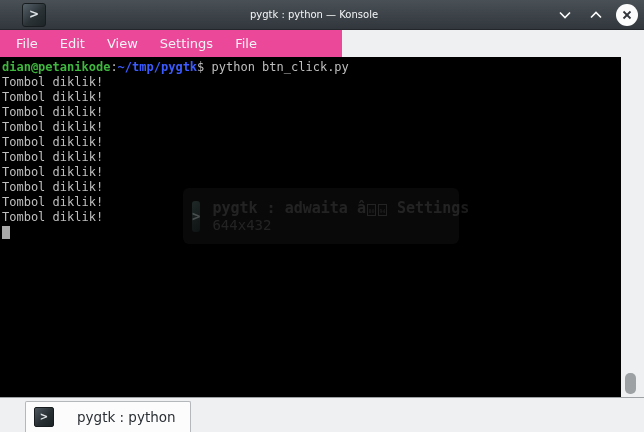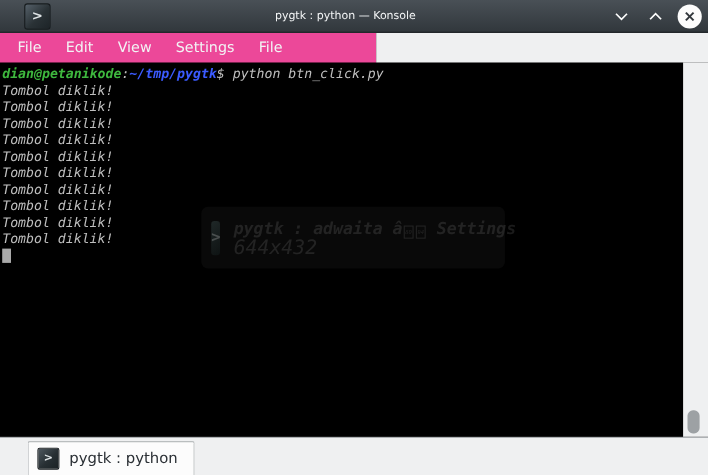--- a/index.html
+++ b/index.html
@@ -17,52 +17,52 @@
   .winbtn { width:22px; height:22px; display:flex; align-items:center; justify-content:center; cursor:pointer; }
   .closebtn { width:22px; height:22px; border-radius:50%; background:#fcfcfc; display:flex; align-items:center; justify-content:center; }
 
   
   .menubar { height:27px; flex:0 0 27px; display:flex; }
   .menubar-left { flex:0 0 342px; background:#ec4899; display:flex; align-items:center; padding-left:5px; }
   .menubar-left .menu-item { color:#f2f4f5; font-size:13px; padding:0 11px; height:27px; display:flex; align-items:center; cursor:default; }
   .menubar-right { flex:1; background:#eff0f1; }
 
   
-  .term-row { flex:1; display:flex; position:relative;font-style:italic; }
+  .term-row { flex:1; display:flex; position:relative; }
   .terminal { width:621px; flex:0 0 621px; background:#000; padding:3px 0 0 2px; overflow:hidden; position:relative;
     font-family:"DejaVu Sans Mono","Liberation Mono",monospace; font-size:12px; line-height:15px; color:#bfbfbf; }
   .line { white-space:pre; }
   .fg-green { color:#3eb73e; font-weight:bold; }
   .fg-blue  { color:#3b5bff; font-weight:bold; }
   .cursor-block { width:8px; height:13px; background:#a9a9a9; margin-top:1px; }
 
   
   .scrollbar { width:23px; flex:0 0 23px; background:#eff0f1; position:relative; }
   .scroll-thumb { position:absolute; left:4px; bottom:3px; width:11px; height:21px; background:#9da1a4; border-radius:5px; }
 
   
   .osd { position:absolute; left:183px; top:131px; width:276px; height:56px; border-radius:6px;
     background:rgba(255,255,255,0.035); display:flex; align-items:center; padding-left:9px; }
   .osd-icon { width:31px; height:31px; border-radius:3px; background:linear-gradient(135deg,rgba(120,160,160,0.20),rgba(40,70,70,0.16));
     display:flex; align-items:center; justify-content:center; color:rgba(255,255,255,0.22); font-size:14px; font-weight:bold; }
   .osd-text { margin-left:12px; color:rgba(255,255,255,0.105); }
   .osd-title { font-size:15px; font-weight:bold; line-height:18px; white-space:pre; }
-  .osd-size { font-size:18px; line-height:17px; }
+  .osd-size { font-size:14px; line-height:17px; }
   .tofu { display:inline-block; width:9px; height:12px; border:1px solid rgba(255,255,255,0.105);
     font-size:5px; line-height:12px; text-align:center; vertical-align:baseline; margin:0 1px; font-weight:normal; }
 
   
   .tabbar { height:35px; flex:0 0 35px; background:#eff0f1; border-top:1px solid #9da1a4; display:flex; align-items:flex-end; }
   .tab { margin-left:25px; height:31px; background:#fcfcfc; border:1px solid #b4b8ba; border-bottom:none;
     border-radius:2px 2px 0 0; display:flex; align-items:center; padding:0 14px 0 8px; cursor:pointer; }
   .tab-icon { width:20px; height:20px; border-radius:2px;
     background:linear-gradient(135deg,#4e585f 0%,#272f33 55%,#1b2225 100%);
     border:1px solid #171c1f; display:flex; align-items:center; justify-content:center; margin-right:9px; }
   .tab-icon span { color:#dfe4e6; font-size:10px; font-weight:bold; line-height:1; }
-  .tab-label { color:#2b3035; font-size:13.5px; }
+  .tab-label { color:#2b3035; font-size:13.5px;margin-left:14px; }
 </style>
 </head>
 <body>
 
 <div class="window">
 
   <div class="titlebar">
     <div class="app-icon">
         <span>&gt;</span>
       </div>

